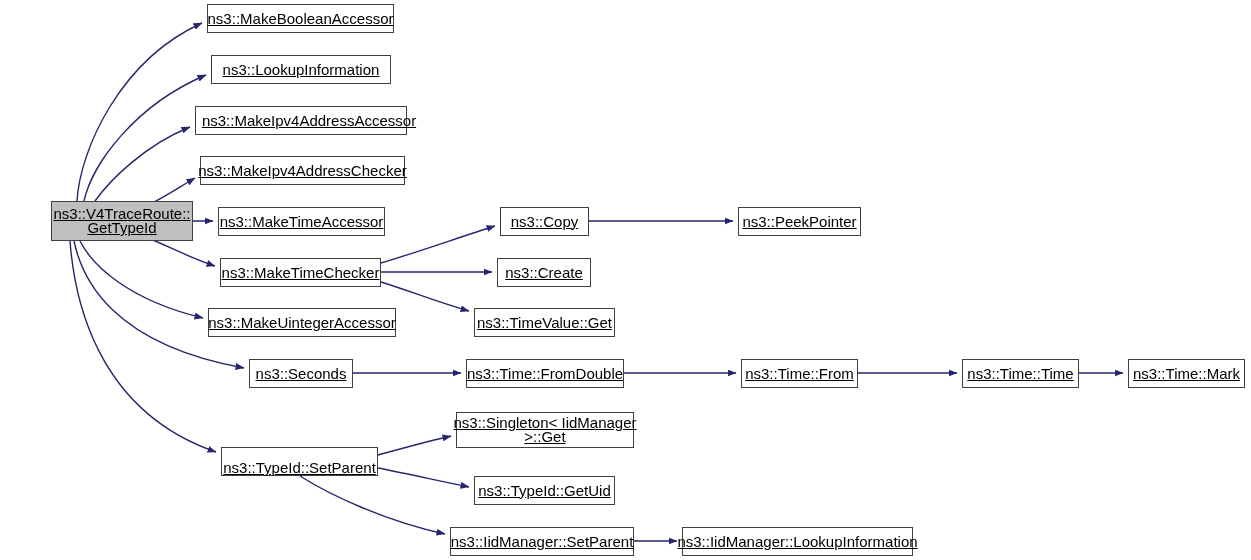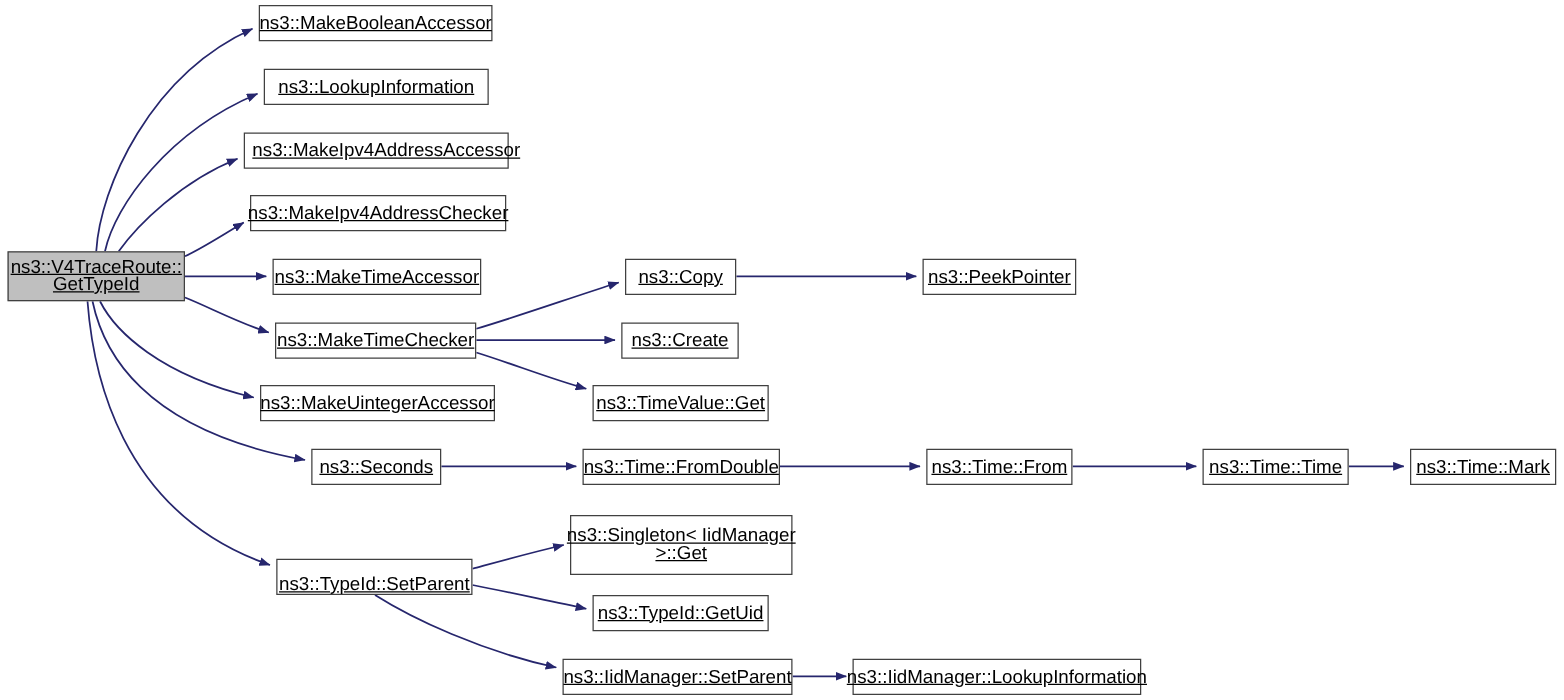--- a/index.html
+++ b/index.html
@@ -34,20 +34,21 @@
     display: flex;
     align-items: center;
     justify-content: center;
     text-align: center;
     white-space: pre;
     letter-spacing: 0px;
     text-decoration: underline;
   }
   .node.root {
     background: #bfbfbf;
+    margin-left: 45px;
   }
   .node-label {
     display: block;
     padding: 0 2px;
   }
 </style>
 </head>
 <body>
 
 <div id="canvas">
@@ -90,21 +91,21 @@
       <div class="node" style="left: 200px; top: 156px; width: 205px; height: 29px;"><span class="node-label">ns3::MakeIpv4AddressChecker</span></div>
       <div class="node" style="left: 218px; top: 207px; width: 167px; height: 29px;"><span class="node-label">ns3::MakeTimeAccessor</span></div>
       <div class="node" style="left: 220px; top: 258px; width: 161px; height: 29px;"><span class="node-label">ns3::MakeTimeChecker</span></div>
       <div class="node" style="left: 208px; top: 308px; width: 188px; height: 29px;"><span class="node-label">ns3::MakeUintegerAccessor</span></div>
       <div class="node" style="left: 249px; top: 359px; width: 104px; height: 29px;"><span class="node-label">ns3::Seconds</span></div>
       <div class="node" style="left: 221px; top: 447px; width: 157px; height: 29px; align-items: flex-end;"><span class="node-label">ns3::TypeId::SetParent</span></div>
       <div class="node" style="left: 500px; top: 207px; width: 89px; height: 29px;"><span class="node-label">ns3::Copy</span></div>
       <div class="node" style="left: 497px; top: 258px; width: 94px; height: 29px;"><span class="node-label">ns3::Create</span></div>
       <div class="node" style="left: 474px; top: 308px; width: 141px; height: 29px;"><span class="node-label">ns3::TimeValue::Get</span></div>
       <div class="node" style="left: 466px; top: 359px; width: 158px; height: 29px;"><span class="node-label">ns3::Time::FromDouble</span></div>
-      <div class="node" style="left: 456px; top: 412px; width: 178px; height: 48px;"><span class="node-label">ns3::Singleton&lt; IidManager
+      <div class="node" style="left: 456px; top: 412px; width: 178px; height: 36px;"><span class="node-label">ns3::Singleton&lt; IidManager
 &gt;::Get</span></div>
       <div class="node" style="left: 474px; top: 476px; width: 141px; height: 29px;"><span class="node-label">ns3::TypeId::GetUid</span></div>
       <div class="node" style="left: 450px; top: 527px; width: 184px; height: 29px;"><span class="node-label">ns3::IidManager::SetParent</span></div>
       <div class="node" style="left: 738px; top: 207px; width: 123px; height: 29px;"><span class="node-label">ns3::PeekPointer</span></div>
       <div class="node" style="left: 741px; top: 359px; width: 117px; height: 29px;"><span class="node-label">ns3::Time::From</span></div>
       <div class="node" style="left: 682px; top: 527px; width: 231px; height: 29px;"><span class="node-label">ns3::IidManager::LookupInformation</span></div>
       <div class="node" style="left: 962px; top: 359px; width: 117px; height: 29px; align-items: center;"><span class="node-label">ns3::Time::Time</span></div>
       <div class="node" style="left: 1128px; top: 359px; width: 117px; height: 29px;"><span class="node-label">ns3::Time::Mark</span></div>
     </div>
 </div>

